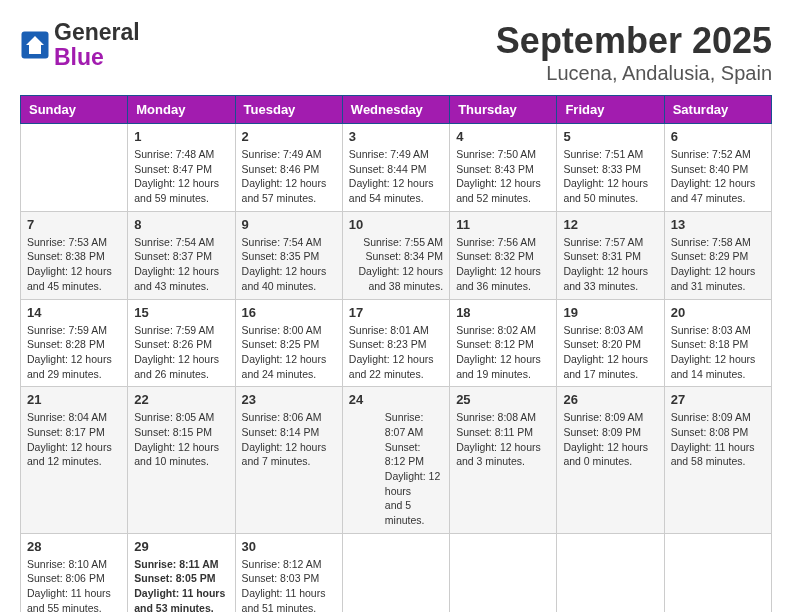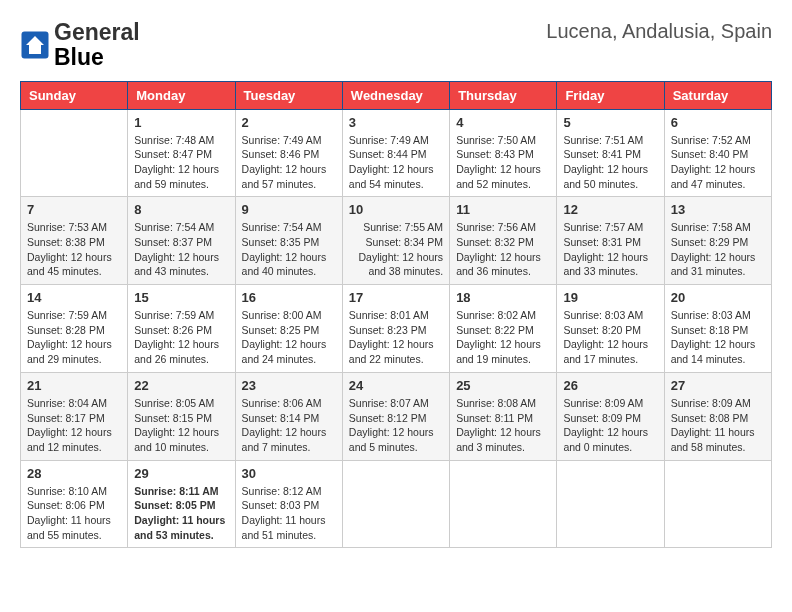--- a/index.html
+++ b/index.html
@@ -22,21 +22,21 @@
       gap: 4px;
     }
     .logo-text {
       display: flex;
       flex-direction: column;
       font-size: 23px;
       font-weight: bold;
       line-height: 1.1;
     }
     .logo-general { color: #333; }
-    .logo-blue { color: #000000; }
+    .logo-blue { color: #a21caf; }
     .logo-icon {
       width: 30px;
       height: 30px;
     }
     .title-block {
       text-align: right;
     }
     .month-title {
       font-size: 36px;
       font-weight: bold;
@@ -45,21 +45,21 @@
     .location {
       font-size: 20px;
       color: #555;
     }
     .calendar {
       width: 100%;
       border-collapse: collapse;
       border: 1px solid #ccc;
     }
     .calendar th {
-      background: #ef4444;
+      background: #a21caf;
       color: white;
       text-align: left;
       padding: 6px 8px;
       font-size: 13px;
       border: 1px solid #1a4f90;
     }
     .calendar td {
       border: 1px solid #ccc;
       vertical-align: top;
       padding: 5px 6px;
@@ -95,20 +95,21 @@
     <svg class="logo-icon" viewBox="0 0 40 40">
       <rect x="2" y="2" width="36" height="36" rx="4" fill="#1a5fb4"></rect>
       <polygon points="20,8 32,20 28,20 28,32 12,32 12,20 8,20" fill="white"></polygon>
     </svg>
     <div class="logo-text">
       <span class="logo-general">General</span>
       <span class="logo-blue">Blue</span>
     </div>
   </div>
   <div class="title-block">
+    <div class="month-title">September 2025</div>
     <div class="location">Lucena, Andalusia, Spain</div>
   </div>
 </div>
 
 <table class="calendar">
   <thead>
     <tr>
     <th>Sunday</th>
         <th>Monday</th>
         <th>Tuesday</th>
@@ -145,21 +146,21 @@
         <td>
           <span class="day-number">4</span>
           <div class="day-info" style="white-space: pre-line;">Sunrise: 7:50 AM
 Sunset: 8:43 PM
 Daylight: 12 hours
 and 52 minutes.</div>
         </td>
         <td>
           <span class="day-number">5</span>
           <div class="day-info" style="white-space: pre-line;">Sunrise: 7:51 AM
-Sunset: 8:41 PM
+Sunset: 8:33 PM
 Daylight: 12 hours
 and 50 minutes.</div>
         </td>
         <td>
           <span class="day-number">6</span>
           <div class="day-info" style="white-space: pre-line;">Sunrise: 7:52 AM
 Sunset: 8:40 PM
 Daylight: 12 hours
 and 47 minutes.</div>
         </td>
@@ -240,21 +241,21 @@
         <td>
           <span class="day-number">17</span>
           <div class="day-info" style="white-space: pre-line;">Sunrise: 8:01 AM
 Sunset: 8:23 PM
 Daylight: 12 hours
 and 22 minutes.</div>
         </td>
         <td>
           <span class="day-number">18</span>
           <div class="day-info" style="white-space: pre-line;">Sunrise: 8:02 AM
-Sunset: 8:22 PM
+Sunset: 8:12 PM
 Daylight: 12 hours
 and 19 minutes.</div>
         </td>
         <td>
           <span class="day-number">19</span>
           <div class="day-info" style="white-space: pre-line;">Sunrise: 8:03 AM
 Sunset: 8:20 PM
 Daylight: 12 hours
 and 17 minutes.</div>
         </td>
@@ -283,21 +284,21 @@
         </td>
         <td>
           <span class="day-number">23</span>
           <div class="day-info" style="white-space: pre-line;">Sunrise: 8:06 AM
 Sunset: 8:14 PM
 Daylight: 12 hours
 and 7 minutes.</div>
         </td>
         <td>
           <span class="day-number">24</span>
-          <div class="day-info" style="white-space: pre-line;">Sunrise: 8:07 AM
+          <div class="day-info" style="white-space: pre-line; margin-left: 36px;">Sunrise: 8:07 AM
 Sunset: 8:12 PM
 Daylight: 12 hours
 and 5 minutes.</div>
         </td>
         <td>
           <span class="day-number">25</span>
           <div class="day-info" style="white-space: pre-line;">Sunrise: 8:08 AM
 Sunset: 8:11 PM
 Daylight: 12 hours
 and 3 minutes.</div>

